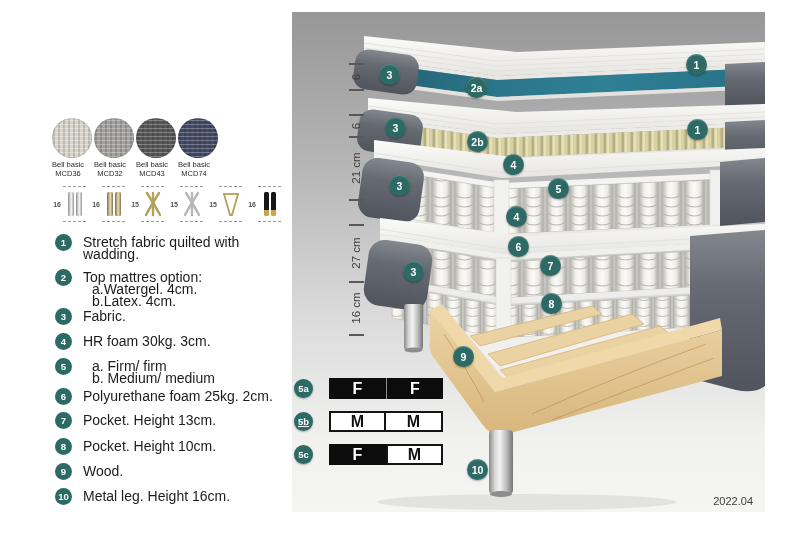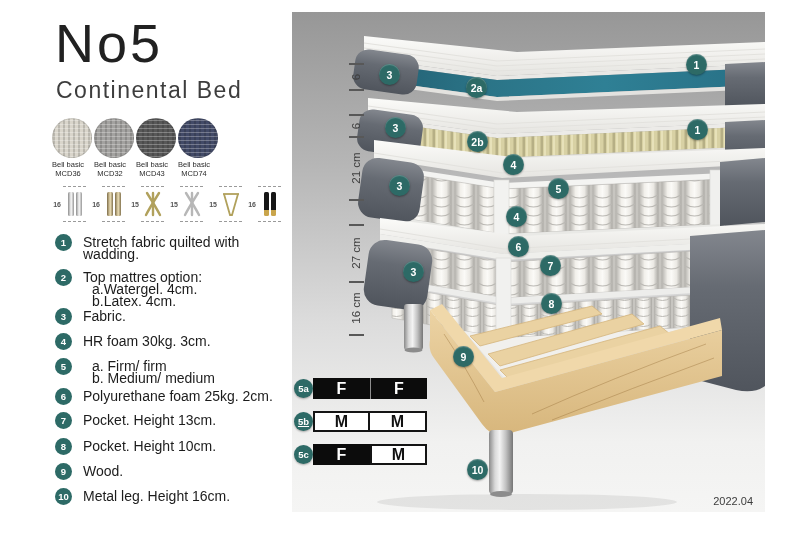--- a/index.html
+++ b/index.html
@@ -38,37 +38,35 @@
      background:linear-gradient(180deg,#979797 0%,#b5b5b5 30%,#dcdcdc 62%,#f1f1f0 86%,#f5f5f4 100%);}
   #bed-svg{position:absolute;left:0;top:0;}
   .co{position:absolute;width:21px;height:21px;border-radius:50%;color:#fff;
      font-size:10.5px;font-weight:bold;display:flex;align-items:center;justify-content:center;
      box-shadow:0 1px 2px rgba(0,0,0,.35), inset 0 1px 1px rgba(255,255,255,.25);}
   .tick{position:absolute;left:57px;width:15px;height:2px;background:#585858;}
   .rlabel{position:absolute;left:34px;width:60px;height:14px;line-height:14px;text-align:center;
      font-size:11.5px;color:#3e3e3e;transform:rotate(-90deg);}
   .frow{position:absolute;left:2px;display:flex;align-items:center;}
   .frow-badge{width:19px;height:19px;border-radius:50%;color:#fff;font-size:9.5px;font-weight:bold;
-     display:flex;align-items:center;justify-content:center;margin-right:0;
+     display:flex;align-items:center;justify-content:center;margin-right:16px;
      box-shadow:0 1px 2px rgba(0,0,0,.3);}
   .fbar{display:flex;}
   .fcell{box-sizing:border-box;width:57px;height:21px;display:flex;align-items:center;
      justify-content:center;font-size:16px;font-weight:bold;line-height:21px;}
   .fcell.dark{background:#0c0c0c;color:#fff;}
   .fcell.light{background:#fff;color:#111;border:2px solid #141414;}
   .fcell.dark + .fcell.dark{border-left:1.5px solid #8f8f8f;}
   .version{position:absolute;right:12px;top:483px;font-size:11px;color:#3c3c3c;}
 </style>
 </head>
 <body>
 
 <div id="stage">
 
-  <div class="title">No5</div>
-  <div class="subtitle">Continental Bed</div>
 
   <div class="swatches">
     <div class="swatch">
       <div class="swatch-circle" style="background-color: rgb(217, 213, 203);"></div>
       <div class="swatch-label"><span>Bell basic</span><br><span>MCD36</span></div>
     </div>
     <div class="swatch">
       <div class="swatch-circle" style="background-color: rgb(163, 162, 160);"></div>
       <div class="swatch-label"><span>Bell basic</span><br><span>MCD32</span></div>
     </div>

